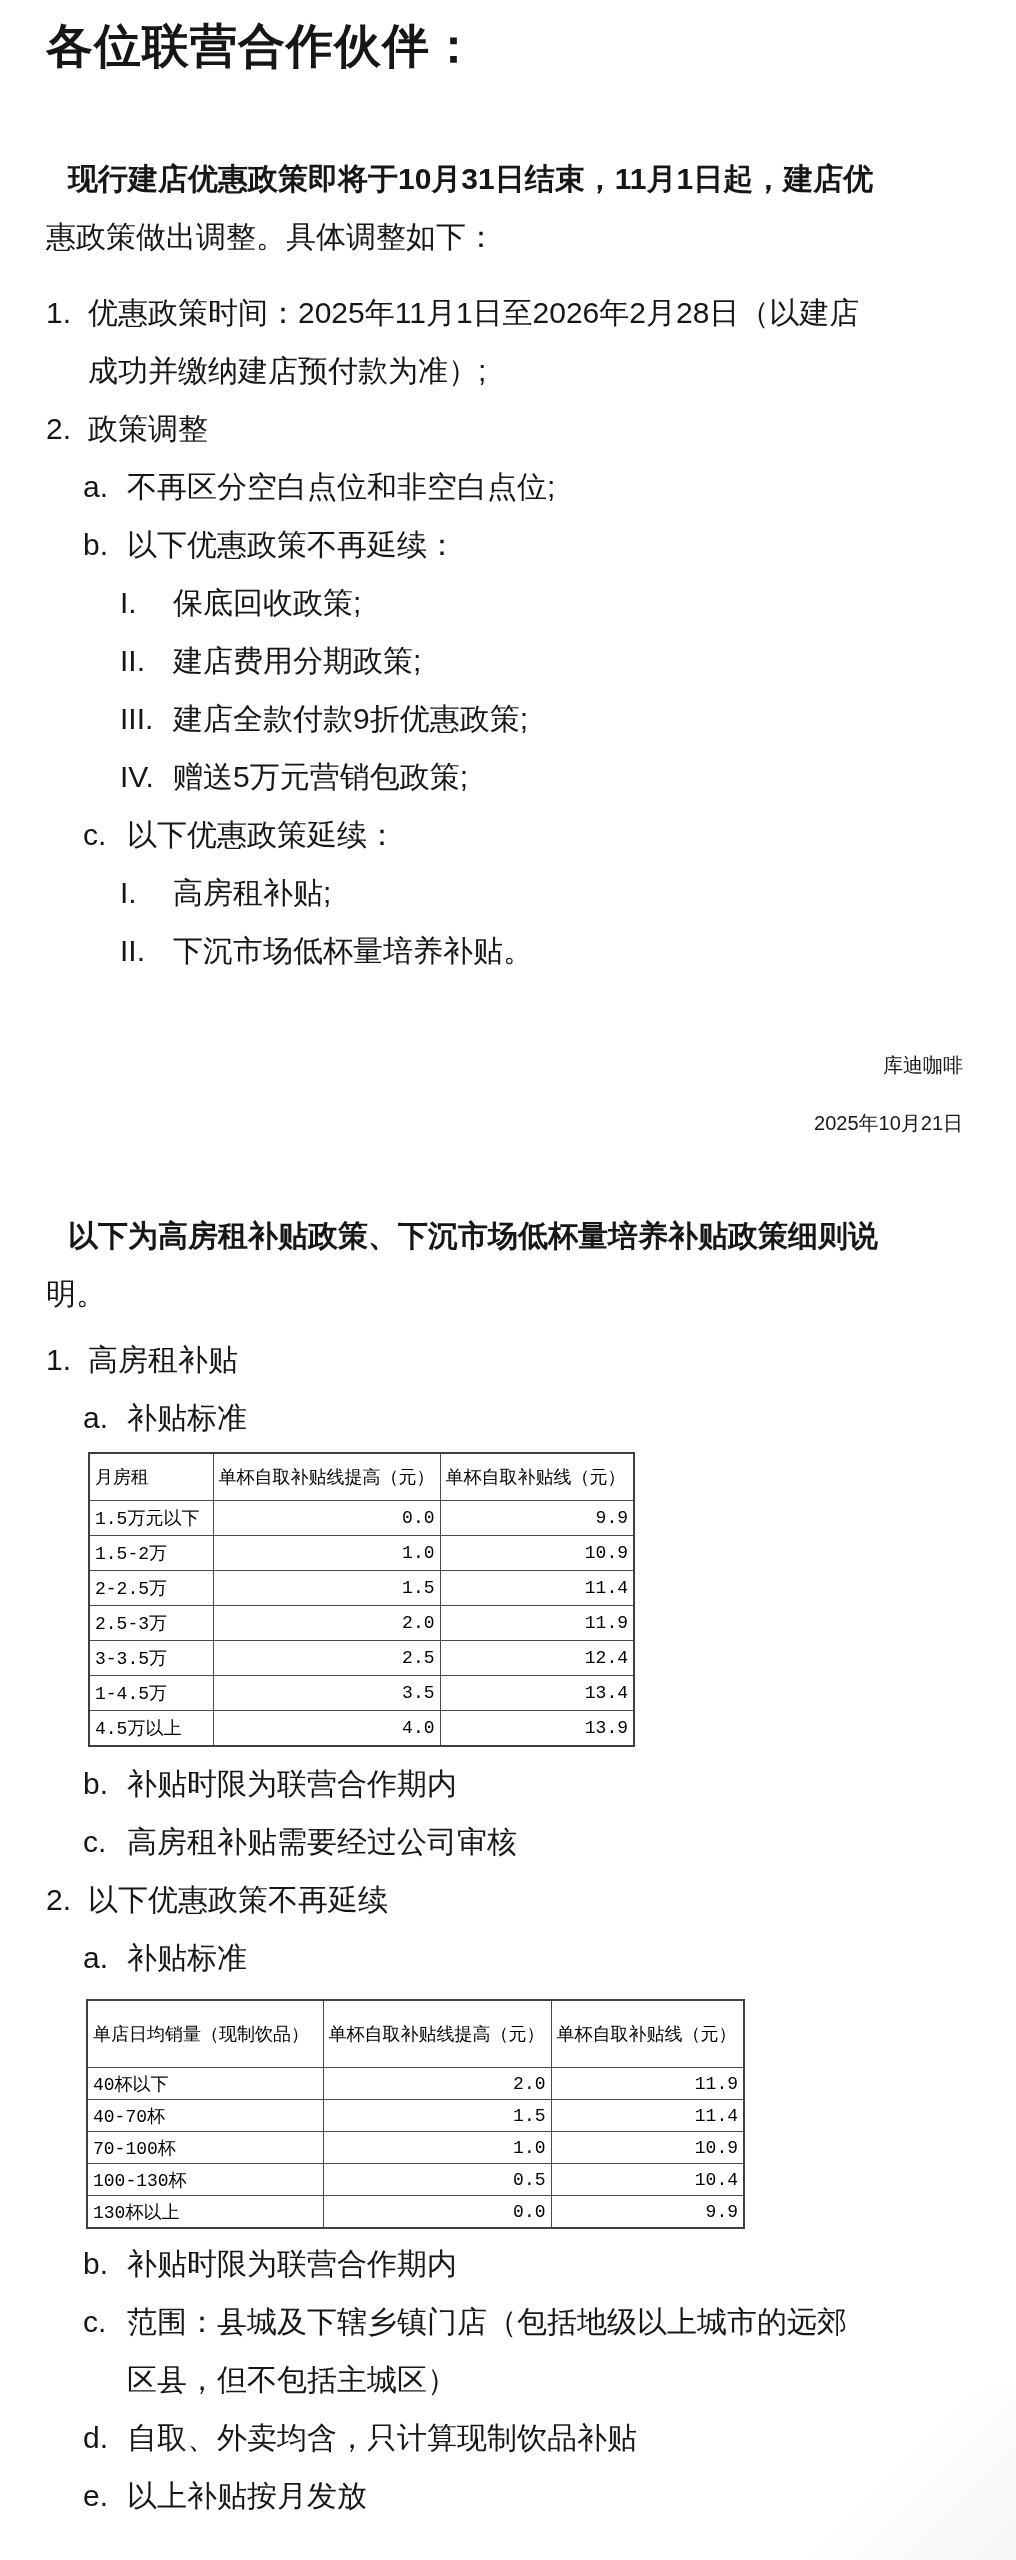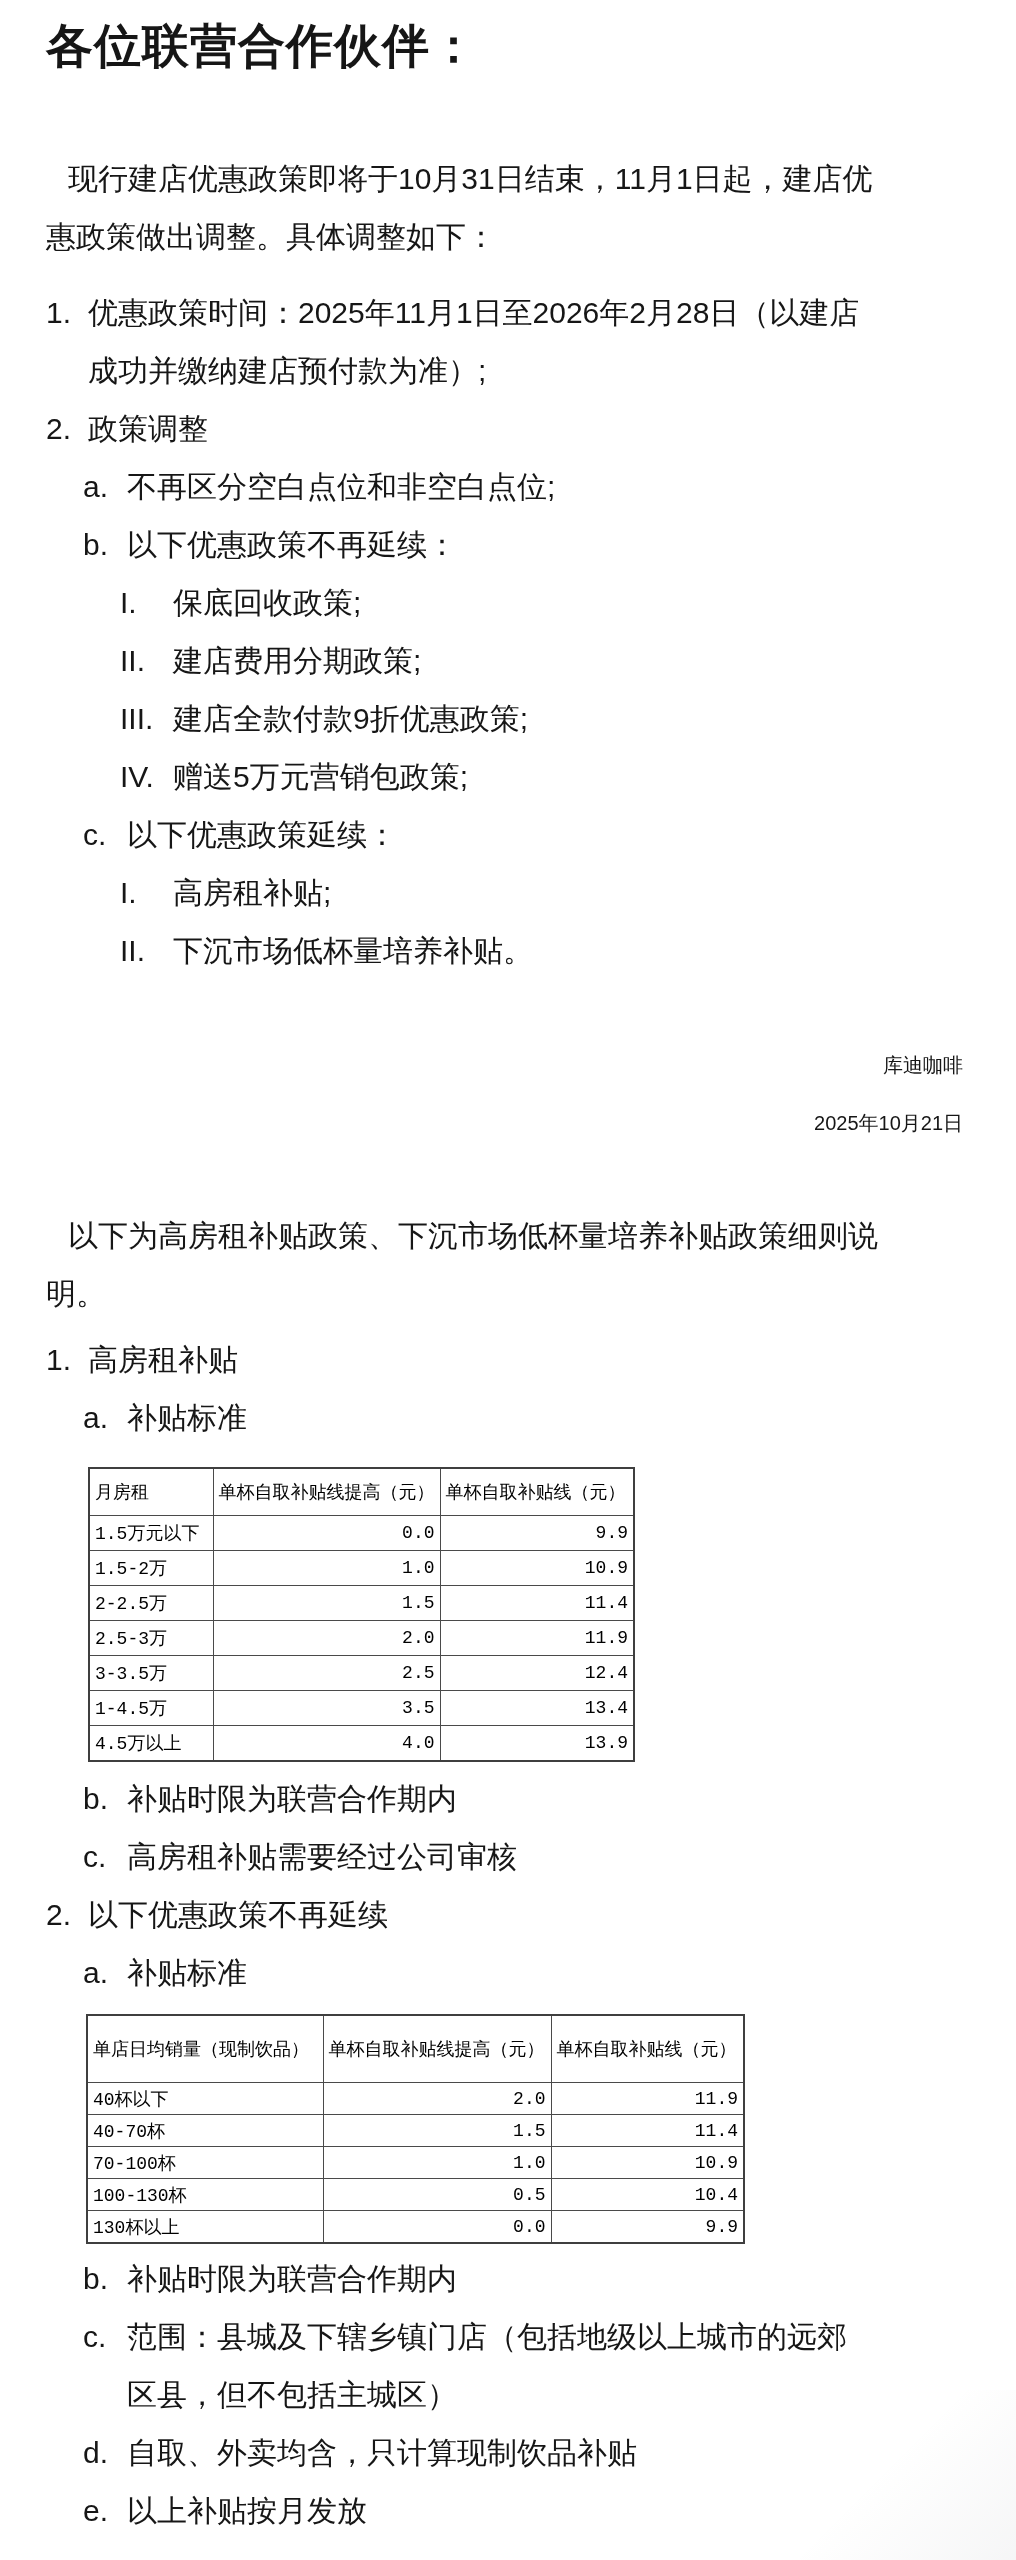--- a/index.html
+++ b/index.html
@@ -13,42 +13,42 @@
   .page::after{content:"";position:absolute;right:0;bottom:0;width:330px;height:170px;
     background:linear-gradient(135deg,rgba(0,0,0,0) 55%,rgba(120,125,135,0.07));pointer-events:none;}
 
   .doc-title{
     margin:14px 0 0 46px;font-size:47px;line-height:64px;font-weight:700;
     letter-spacing:1px;white-space:nowrap;
   }
   .para{margin:72px 0 0 46px;font-size:30px;font-weight:500;}
   .para2{margin:55px 0 0 46px;font-size:30px;font-weight:500;}
   .line{line-height:58px;white-space:nowrap;}
-  .indent{padding-left:22px;}
+  .indent{padding-left:22px;font-weight:bold;}
 
   .li{display:flex;font-size:30px;font-weight:500;}
   .li .marker{flex:0 0 auto;line-height:58px;}
   .li .txt{flex:1 1 auto;}
   .l1{margin-left:46px;}  .l1 .marker{width:42px;}
   .l2{margin-left:83px;}  .l2 .marker{width:44px;}
   .l3{margin-left:120px;} .l3 .marker{width:53px;}
   .mt18{margin-top:18px;} .mt8{margin-top:8px;} .mt6{margin-top:6px;}
 
   .sig{margin:56px 53px 0 0;text-align:right;font-size:20px;font-weight:500;}
 
   table.tbl{
     border-collapse:collapse;table-layout:fixed;
     font-size:18px;font-weight:500;color:#000;background:#fff;
     border:2px solid #3f3f3f;
   }
   .tbl th,.tbl td{border:1.5px solid #4a4a4a;padding:0 5px;overflow:hidden;white-space:nowrap;}
   .tbl th{text-align:left;font-weight:500;}
   .tbl td{text-align:left;font-family:Liberation Mono, monospace;}
   .tbl td.num{text-align:right;padding-right:5px;}
-  .tbl1{margin:20px 0 0 88px;}
+  .tbl1{margin:5px 0 0 88px;}
   .tbl1 th{height:46px;}
   .tbl1 td{height:34px;}
   .tbl1 col.c0{width:124px;} .tbl1 col.c1{width:225px;} .tbl1 col.c2{width:194px;}
   .tbl2{margin:12px 0 0 86px;}
   .tbl2 th{height:66px;vertical-align:middle;}
   .tbl2 td{height:31px;}
   .tbl2 col.c0{width:236px;} .tbl2 col.c1{width:228px;} .tbl2 col.c2{width:193px;}
 </style>
 </head>
 <body>

